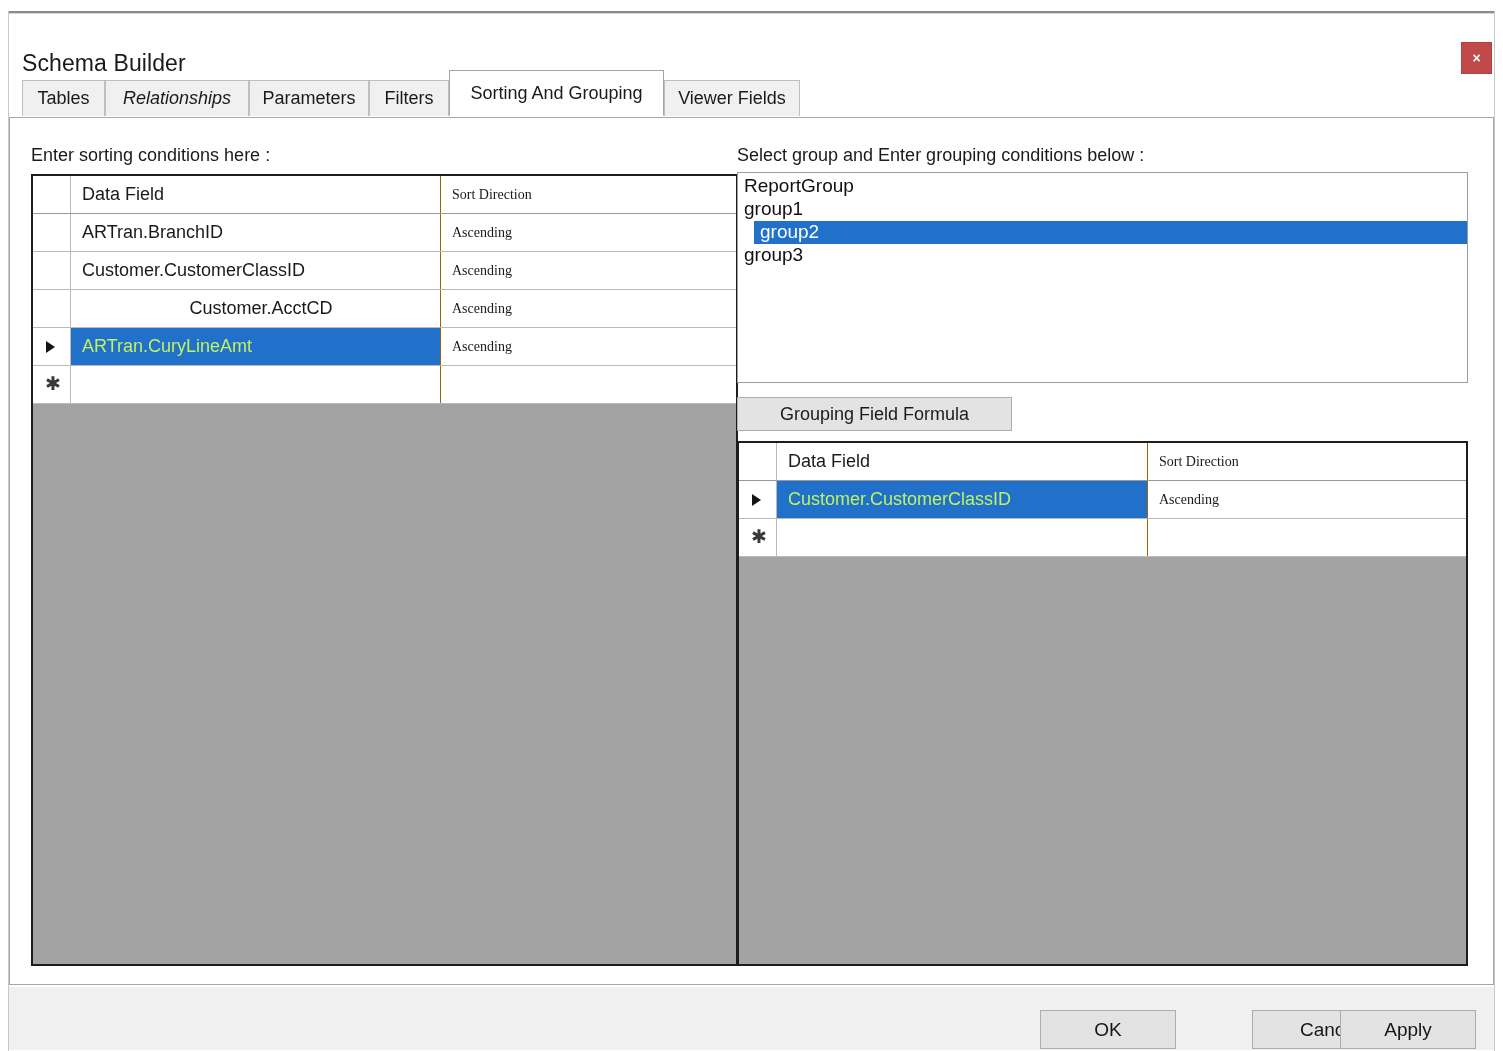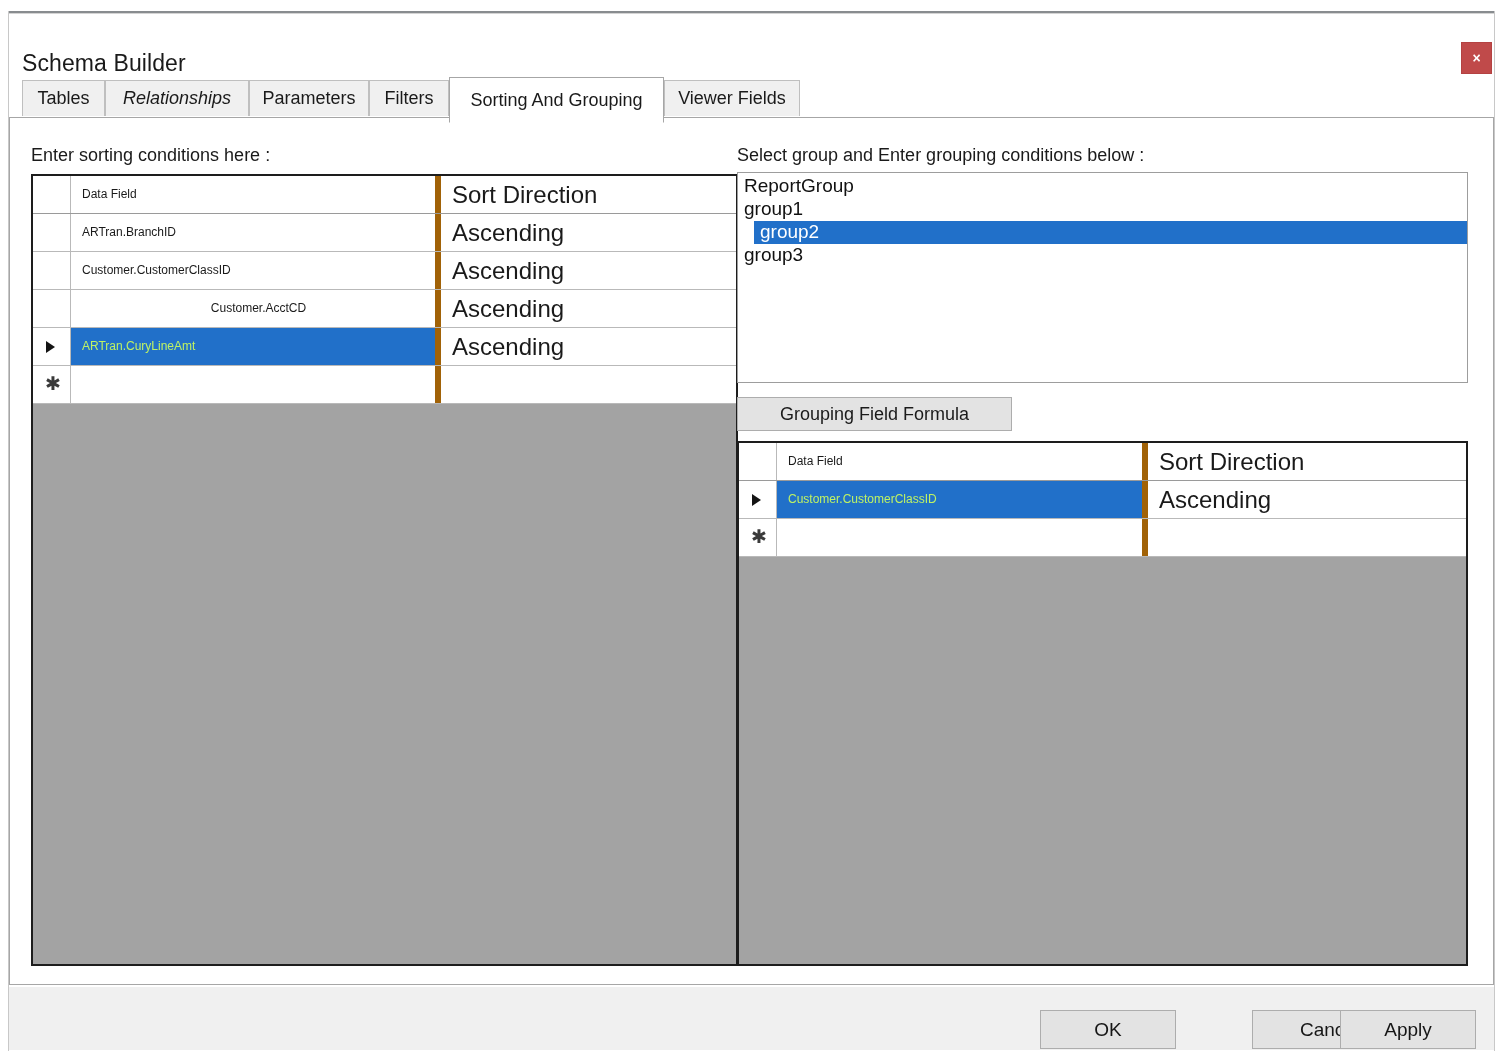--- a/index.html
+++ b/index.html
@@ -94,21 +94,20 @@
     cursor: pointer;
   }
   .tab.active {
     top: 2px;
     height: 46px;
     background: #ffffff;
     border: 1px solid #a6a6a6;
     border-bottom: 1px solid #ffffff;
     line-height: 45px;
     z-index: 5;
-    margin-top: 7px;
   }
 
   
   .tabpanel {
     position: absolute;
     left: 9px; top: 117px;
     width: 1485px; height: 868px;
     background: #ffffff;
     border: 1px solid #a6a6a6;
   }
@@ -139,37 +138,38 @@
     border-bottom: 1px solid #9a9a9a;
   }
   .cell-rowhdr {
     flex: 0 0 38px;
     border-right: 1px solid #b9b9b9;
     position: relative;
     background: #ffffff;
   }
   .cell-field {
     position: relative;
-    border-right: 6px solid #a16207;
+    border-right: 1px solid #a16207;
     padding-left: 11px;
-    font-size: 12px;
+    font-size: 18px;
     color: #1a1a1a;
     line-height: 37px;
     white-space: nowrap;
     overflow: hidden;
   }
   .cell-dir {
     position: relative;
     flex: 1 1 auto;
     padding-left: 11px;
-    font-size: 24px;
+    font-size: 14px;
     color: #1a1a1a;
     line-height: 37px;
     white-space: nowrap;
     overflow: hidden;
+    font-family: Liberation Serif, serif;
   }
   .grid-row.selected .cell-field {
     background: #2170c9;
     color: #bef264;
   }
   .marker-arrow {
     position: absolute;
     left: 13px; top: 13px;
     width: 0; height: 0;
     border-left: 9px solid #141414;

